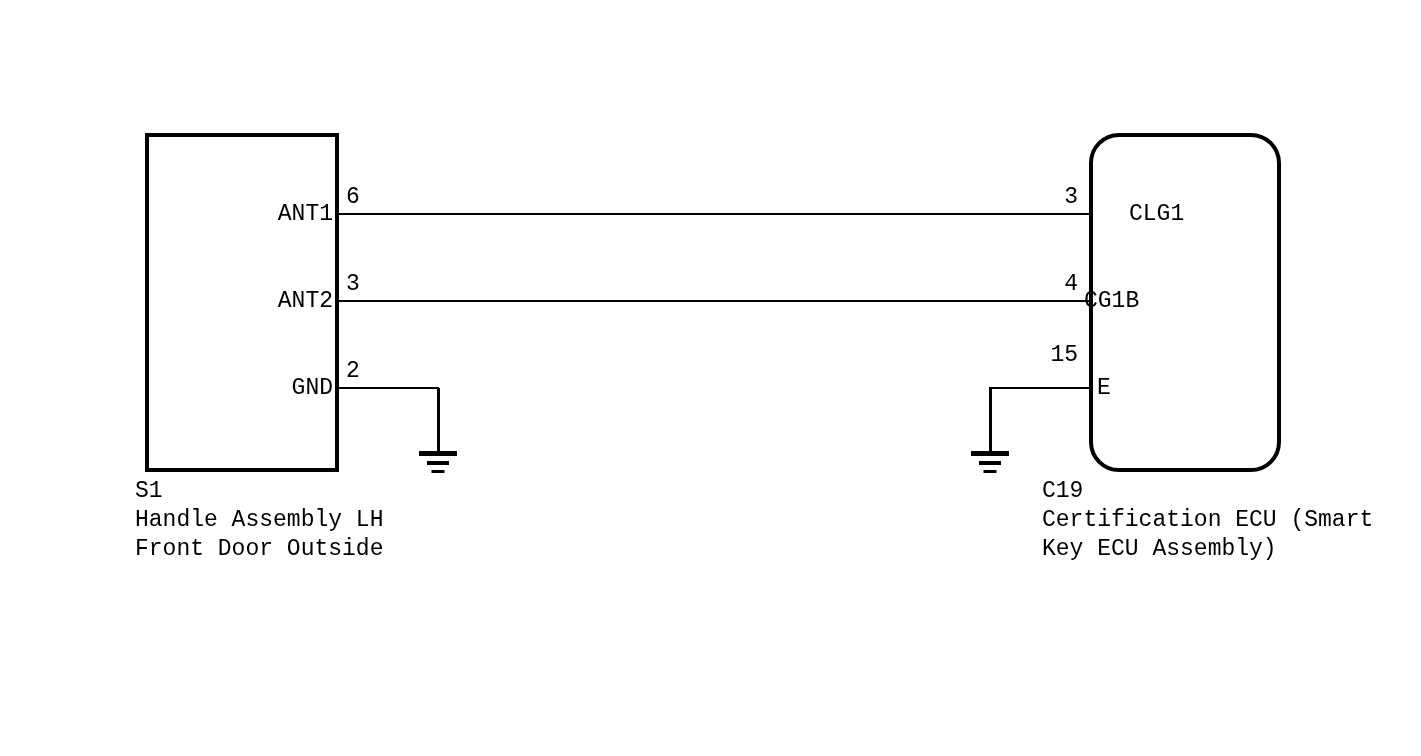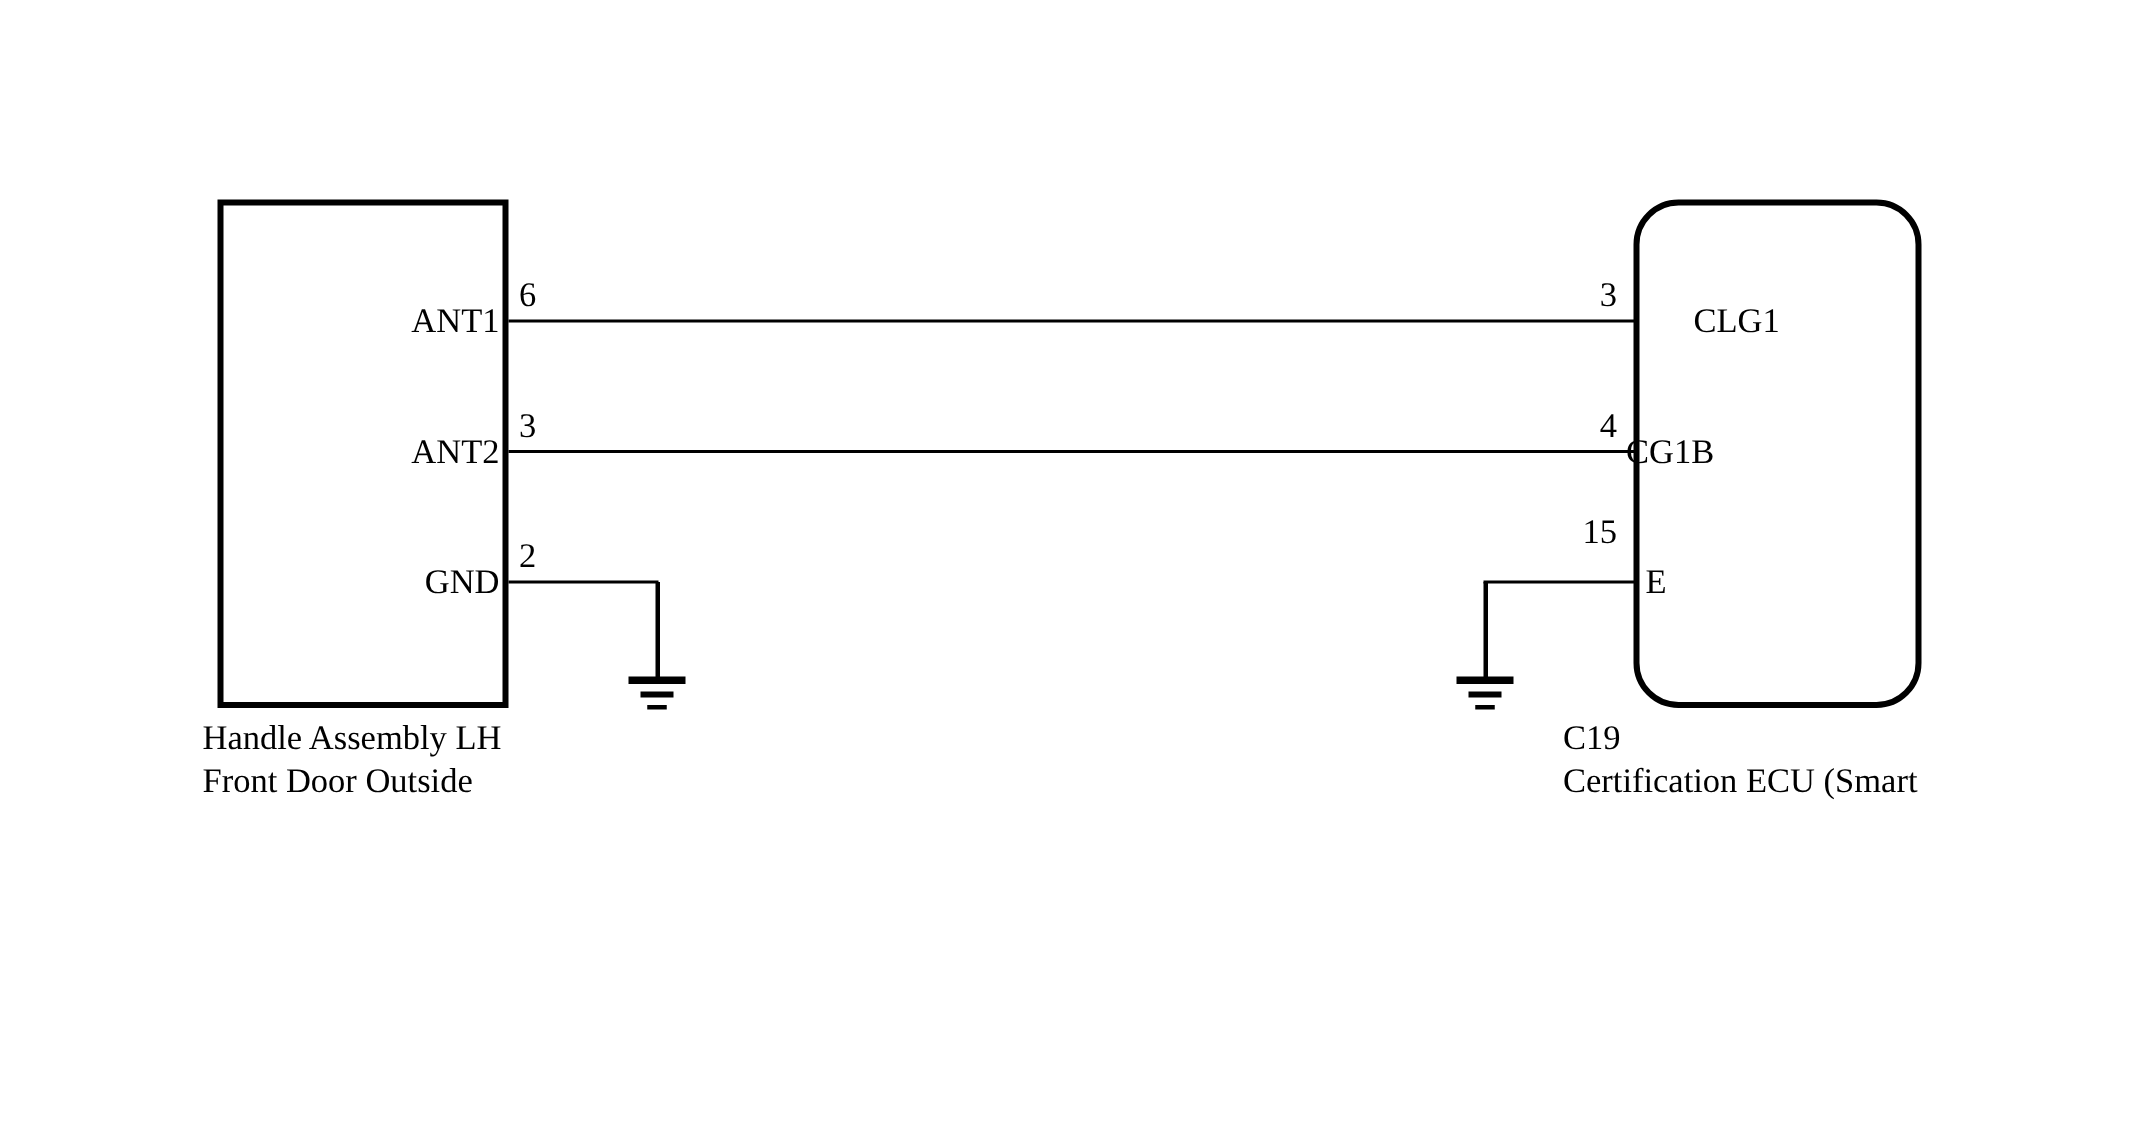--- a/index.html
+++ b/index.html
@@ -5,21 +5,21 @@
   html, body {
     margin: 0;
     padding: 0;
     background: #ffffff;
   }
   .canvas {
     position: relative;
     width: 1421px;
     height: 756px;
     background: #ffffff;
-    font-family: Liberation Serif, serif;
+    font-family: Liberation Mono, monospace;
     color: #000000;
     overflow: hidden;
   }
   .box {
     position: absolute;
     border: 4px solid #000000;
     box-sizing: border-box;
     background: #ffffff;
   }
   .box.rounded {
@@ -108,21 +108,23 @@
 
   <span class="pin-label" style="left:1097px; top:214px;margin-left:32px;">CLG1</span>
   <span class="pin-label" style="left:1056px; top:301px;margin-left:28px;">CG1B</span>
   <span class="pin-label" style="left:1097px; top:388px;">E</span>
 
   <span class="pin-number right-align" style="left:978px; top:185px; width:100px;">3</span>
   <span class="pin-number right-align" style="left:978px; top:272px; width:100px;">4</span>
   <span class="pin-number right-align" style="left:978px; top:343px; width:100px;">15</span>
 
   <div class="caption" style="left:135px; top:477px;">
+    <div>S1</div>
     <div>Handle Assembly LH</div>
     <div>Front Door Outside</div>
   </div>
   <div class="caption" style="left:1042px; top:477px;">
     <div>C19</div>
     <div>Certification ECU (Smart</div>
+    <div>Key ECU Assembly)</div>
   </div>
 
 </div>
 
 </body></html>

